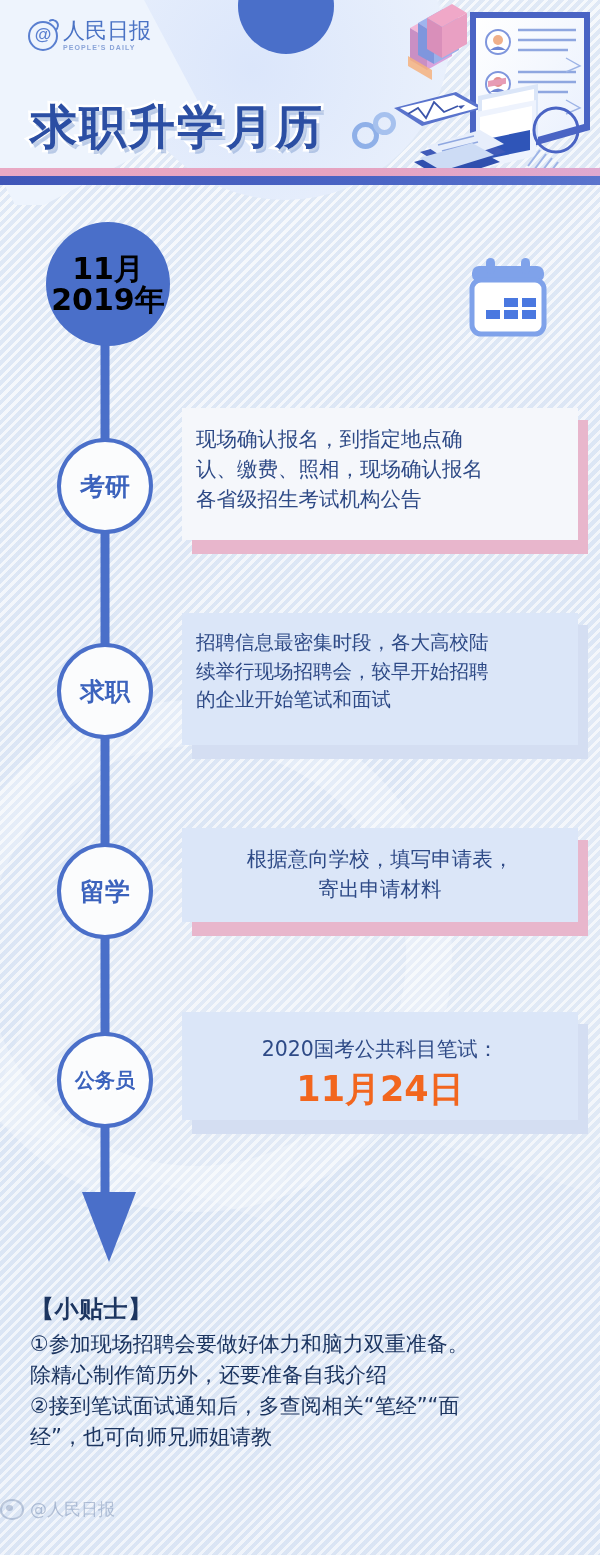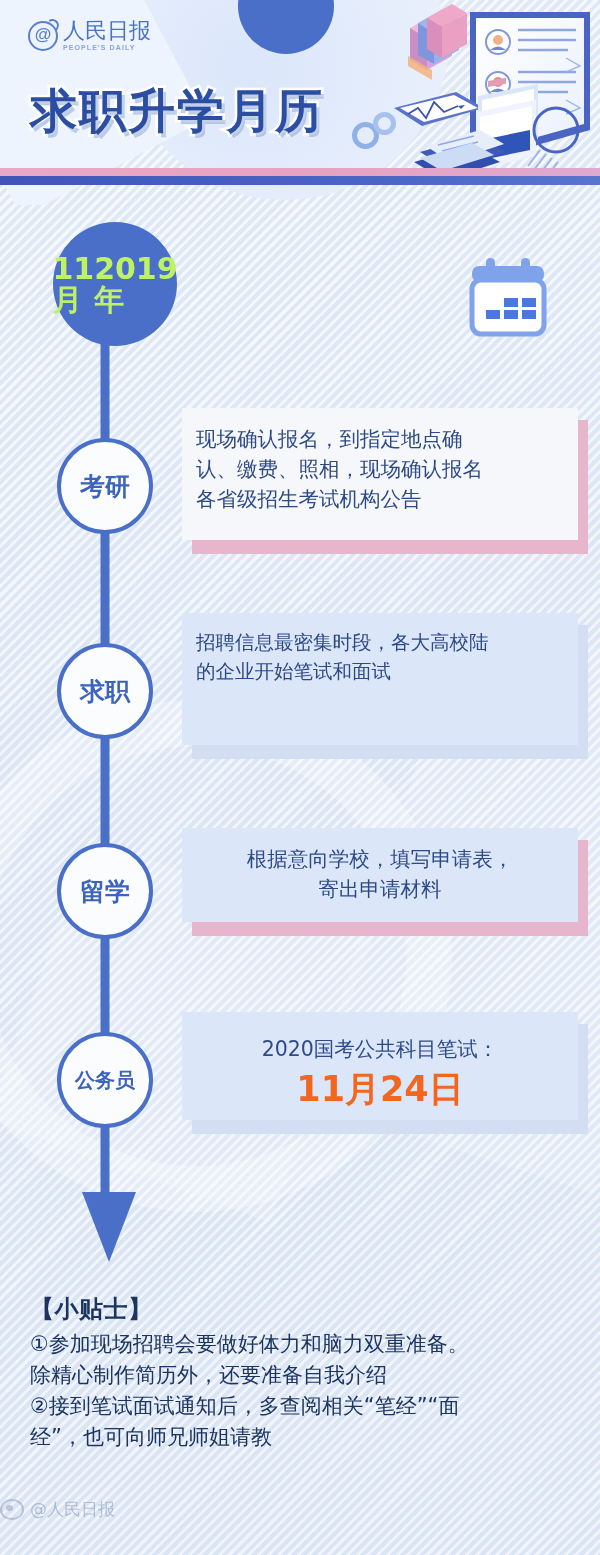--- a/index.html
+++ b/index.html
@@ -120,21 +120,21 @@
     font-size: 7px;
     color: #8aa4d8;
     letter-spacing: 1.1px;
     margin-top: 2px;
     font-weight: bold;
   }
 
   
   .title {
     position: absolute;
-    left: 30px; top: 80px;
+    left: 30px; top: 96px;
     font-size: 47px;
     font-weight: bold;
     color: #2b4ea3;
     letter-spacing: 2px;
     font-family: "DejaVu Sans", sans-serif;
     z-index: 7;
     -webkit-text-stroke: 5px #ffffff;
     paint-order: stroke fill;
     text-shadow: 3px 4px 0 rgba(120,150,205,0.45);
   }
@@ -182,27 +182,27 @@
     left: 109px; top: 1192px;
     width: 0; height: 0;
     border-left: 27px solid transparent;
     border-right: 27px solid transparent;
     border-top: 70px solid #4a6fc9;
     transform: translateX(-50%);
   }
 
   .date-badge {
     position: absolute;
-    left: 53px; top: 222px;
+    left: 46px; top: 222px;
     width: 124px; height: 124px;
     border-radius: 50%;
     background: #4a6fc9;
-    color: #bef264;
+    color: #000000;
     display: flex;
-    flex-direction: row;
+    flex-direction: column;
     align-items: center;
     justify-content: center;
     z-index: 5;
     font-family: "DejaVu Sans", sans-serif;
   }
   .date-badge .m { font-size: 30px; font-weight: bold; line-height: 1.05; }
   .date-badge .y { font-size: 30px; font-weight: bold; line-height: 1.05; }
 
   
   .cal-icon { position: absolute; left: 462px; top: 252px; z-index: 4; }
@@ -467,20 +467,21 @@
   </div>
 
   <div class="row" style="top:613px;">
     <div class="node" style="top:30px;">
       <span>求职</span>
     </div>
     <div class="card-wrap">
       <div class="shadow blue" style="top:12px;height:134px;"></div>
       <div class="card c-blue" style="height:132px;font-size:19.5px;">
         <span class="line">招聘信息最密集时段，各大高校陆</span>
+        <span class="line">续举行现场招聘会，较早开始招聘</span>
         <span class="line c">的企业开始笔试和面试</span>
       </div>
     </div>
   </div>
 
   <div class="row" style="top:828px;">
     <div class="node" style="top:15px;">
       <span>留学</span>
     </div>
     <div class="card-wrap">

